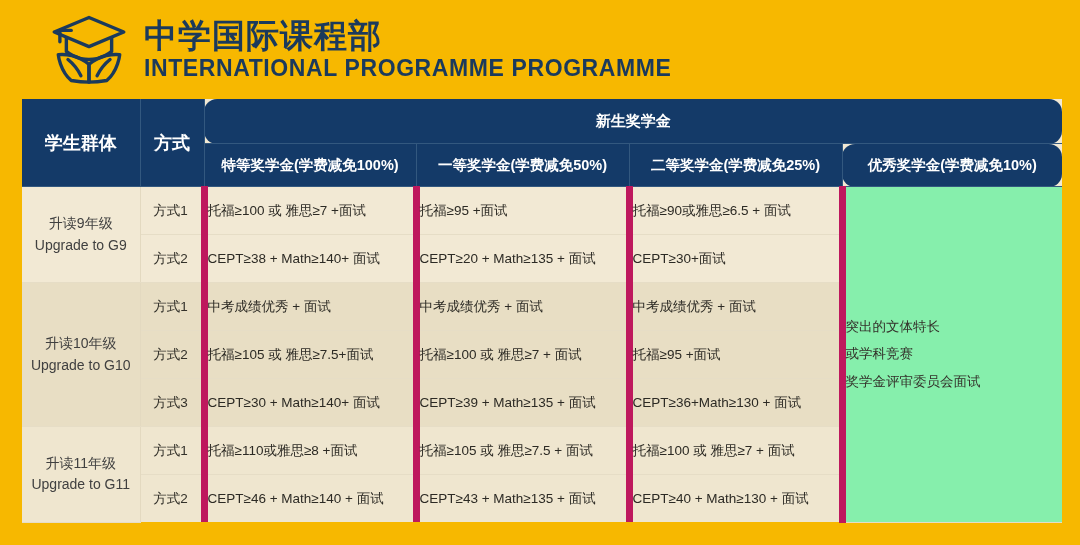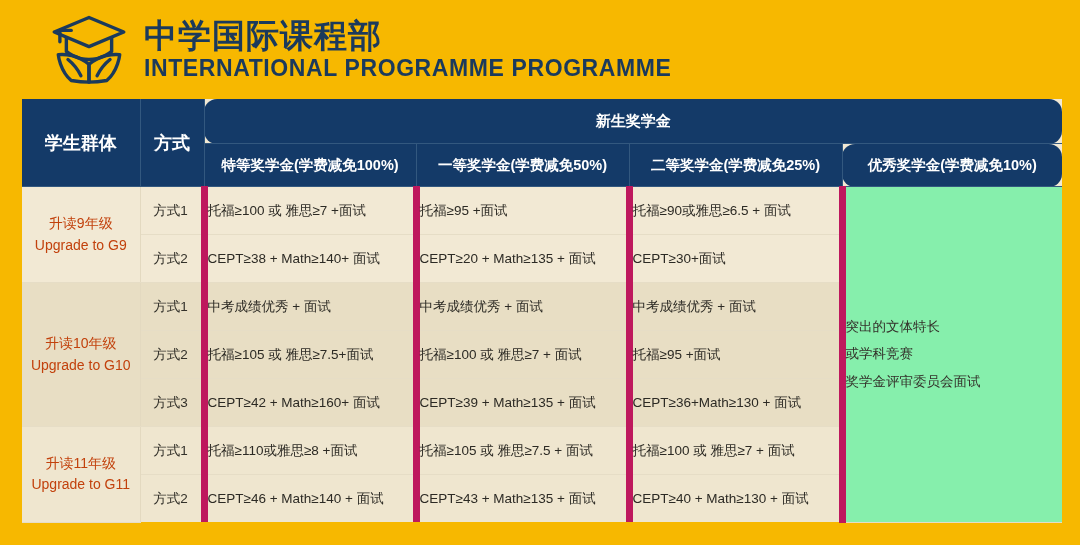--- a/index.html
+++ b/index.html
@@ -51,21 +51,21 @@
   
   .c{
     font-size:13.5px;color:#2c2a24;border-right:7px solid #be185d;
     border-bottom:1px solid #e6ddc6;
   }
   .band-a{background:#F2E9D4;}
   .band-b{background:#E8DEC4;}
   .band-last{background:#EFE6CF;}
 
   .grp{
-    text-align:center;line-height:1.55;font-size:14px;color:#c2410c;
+    text-align:center;line-height:1.55;font-size:14px;color:#404040;
     border-right:1px solid #e3d9c0;
   }
   .grp .cn{display:block;font-weight:normal;}
   .grp .en{display:block;}
   .mode{text-align:center;font-size:13.5px;color:#33312a;}
   .txt{padding-left:14px;padding-right:8px;text-align:left;}
   .merge-right{
     text-align:left;padding-left:34px;line-height:2.05;font-size:13.5px;
     color:#33312a;background:#86efac;border-right:none;
   }
@@ -156,21 +156,21 @@
           <td class="c txt band-b">中考成绩优秀 + 面试</td>
         </tr>
         <tr>
           <td class="c mode band-b" style="height:47px;">方式2</td>
           <td class="c txt band-b">托福≥105 或 雅思≥7.5+面试</td>
           <td class="c txt band-b">托福≥100 或 雅思≥7 + 面试</td>
           <td class="c txt band-b">托福≥95 +面试</td>
         </tr>
         <tr>
           <td class="c mode band-b" style="height:47px;">方式3</td>
-          <td class="c txt band-b">CEPT≥42 + Math≥160+ 面试</td>
+          <td class="c txt band-b">CEPT≥30 + Math≥140+ 面试</td>
           <td class="c txt band-b">CEPT≥39 + Math≥135 + 面试</td>
           <td class="c txt band-b">CEPT≥36+Math≥130 + 面试</td>
         </tr>
 
         <tr>
           <td class="c grp band-last" rowspan="2">
             <span class="cn">升读11年级</span>
             <span class="en">Upgrade to G11</span>
           </td>
           <td class="c mode band-last" style="height:47px;">方式1</td>

